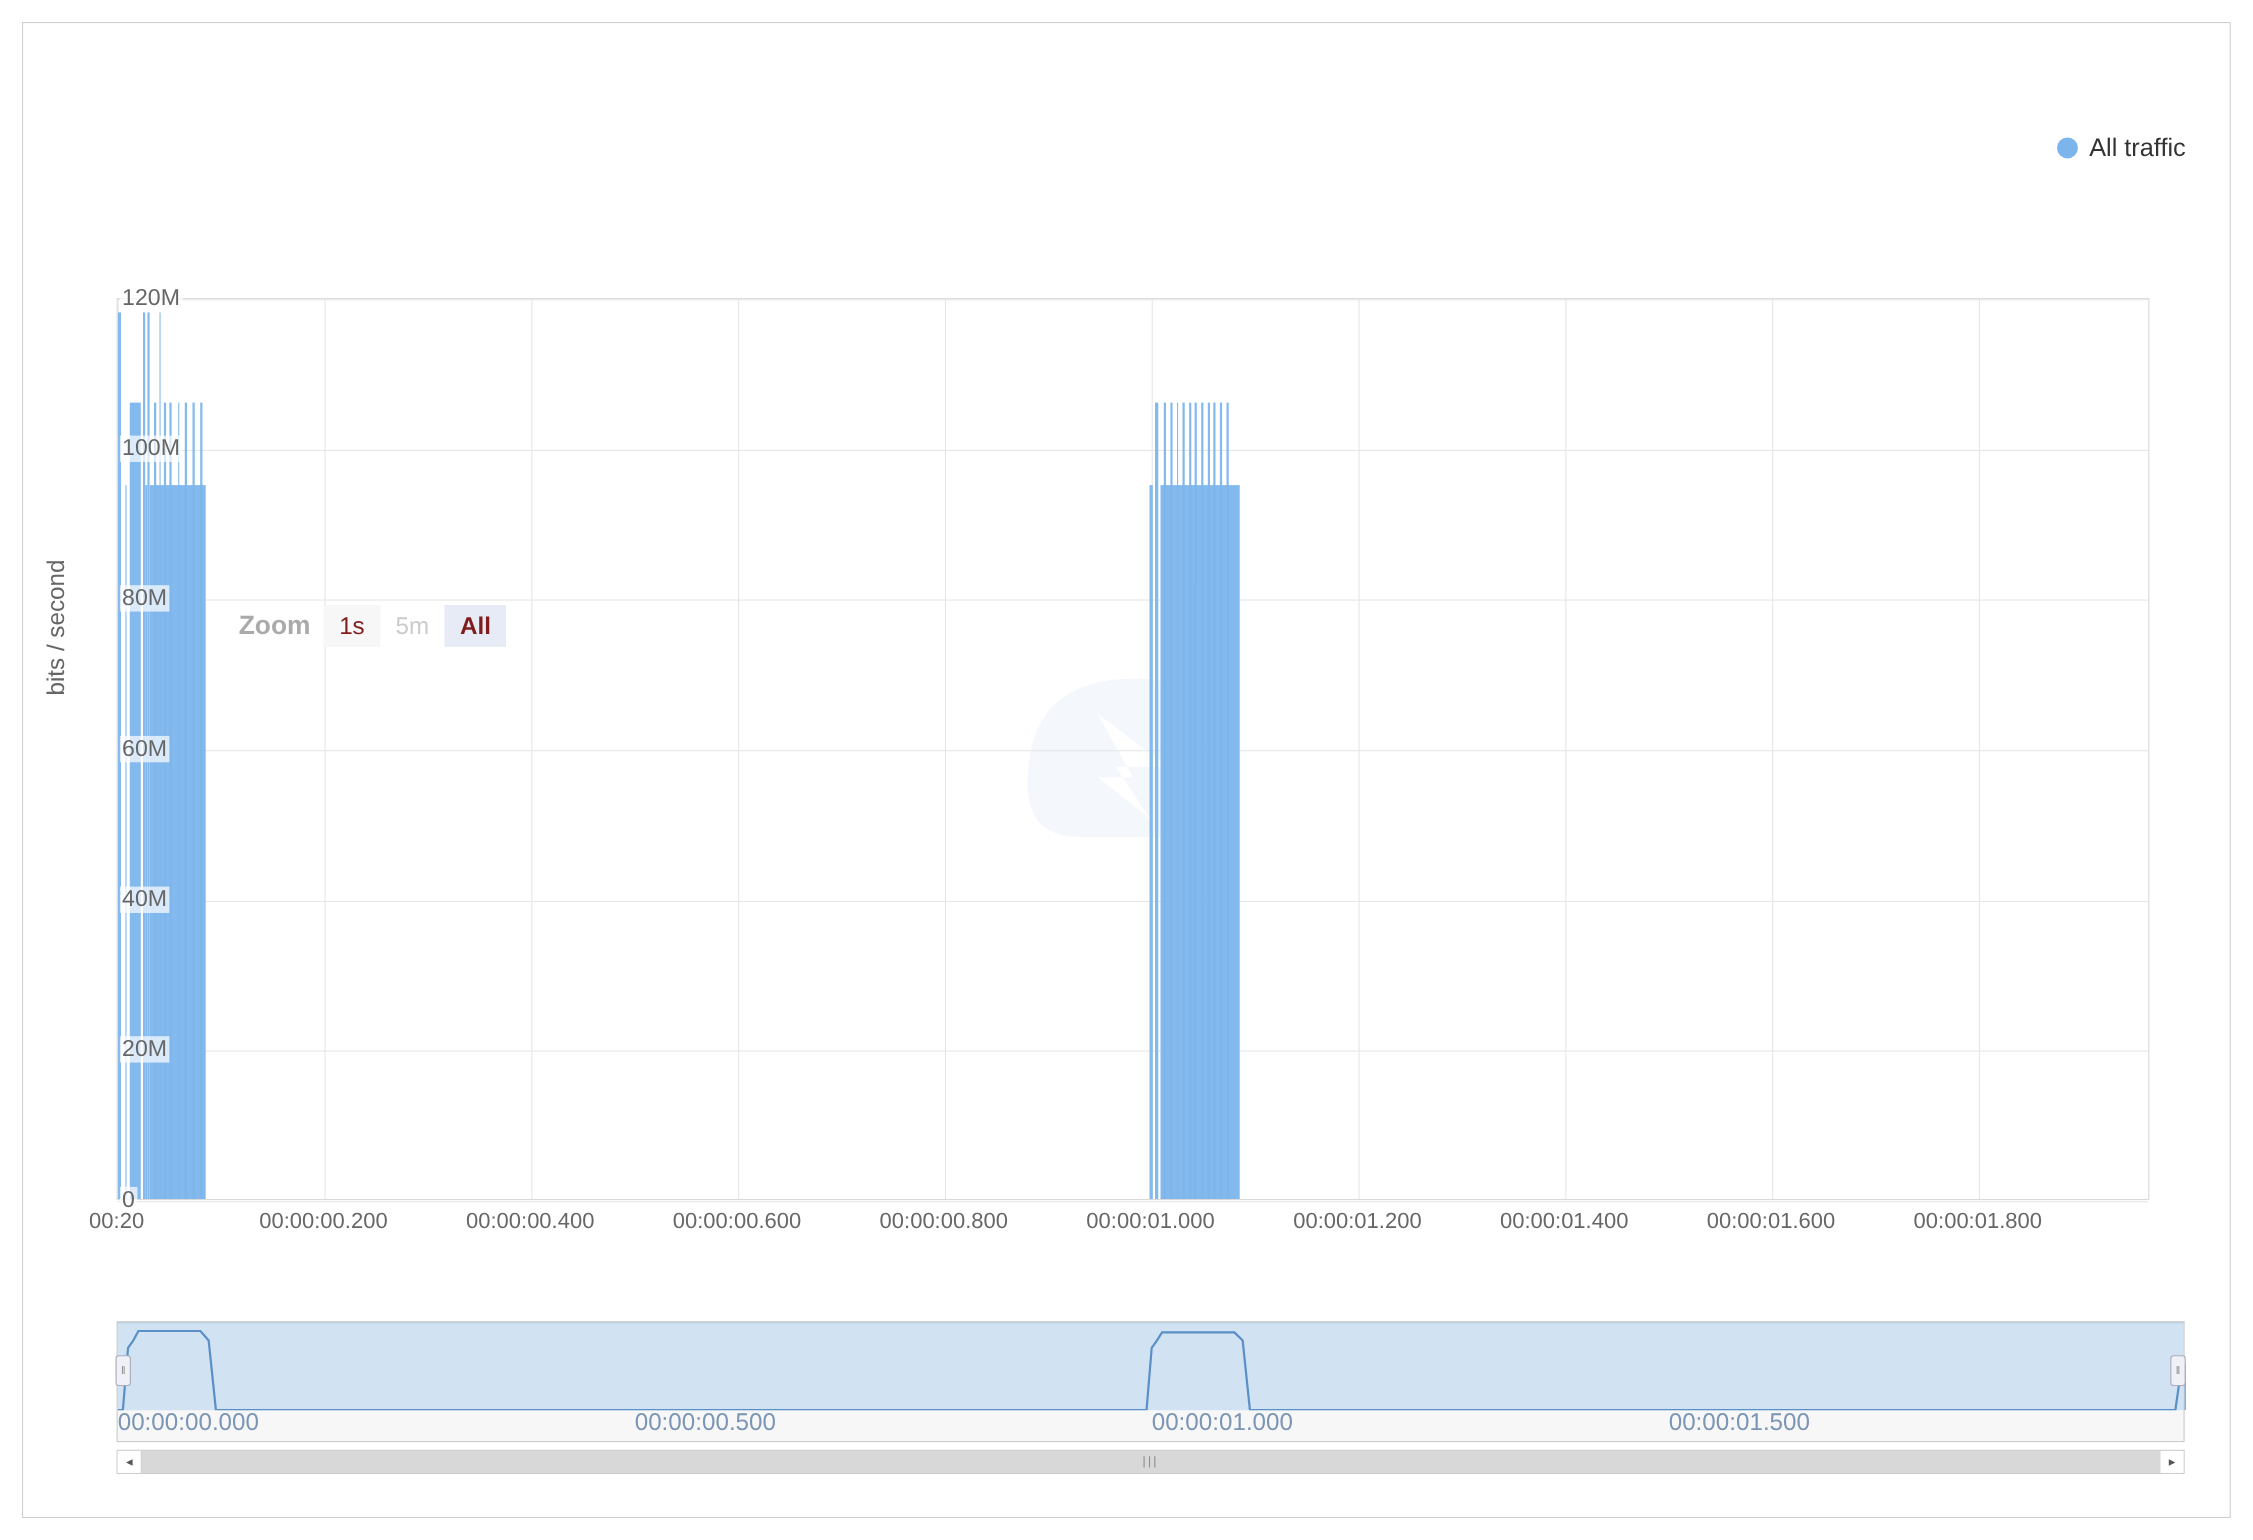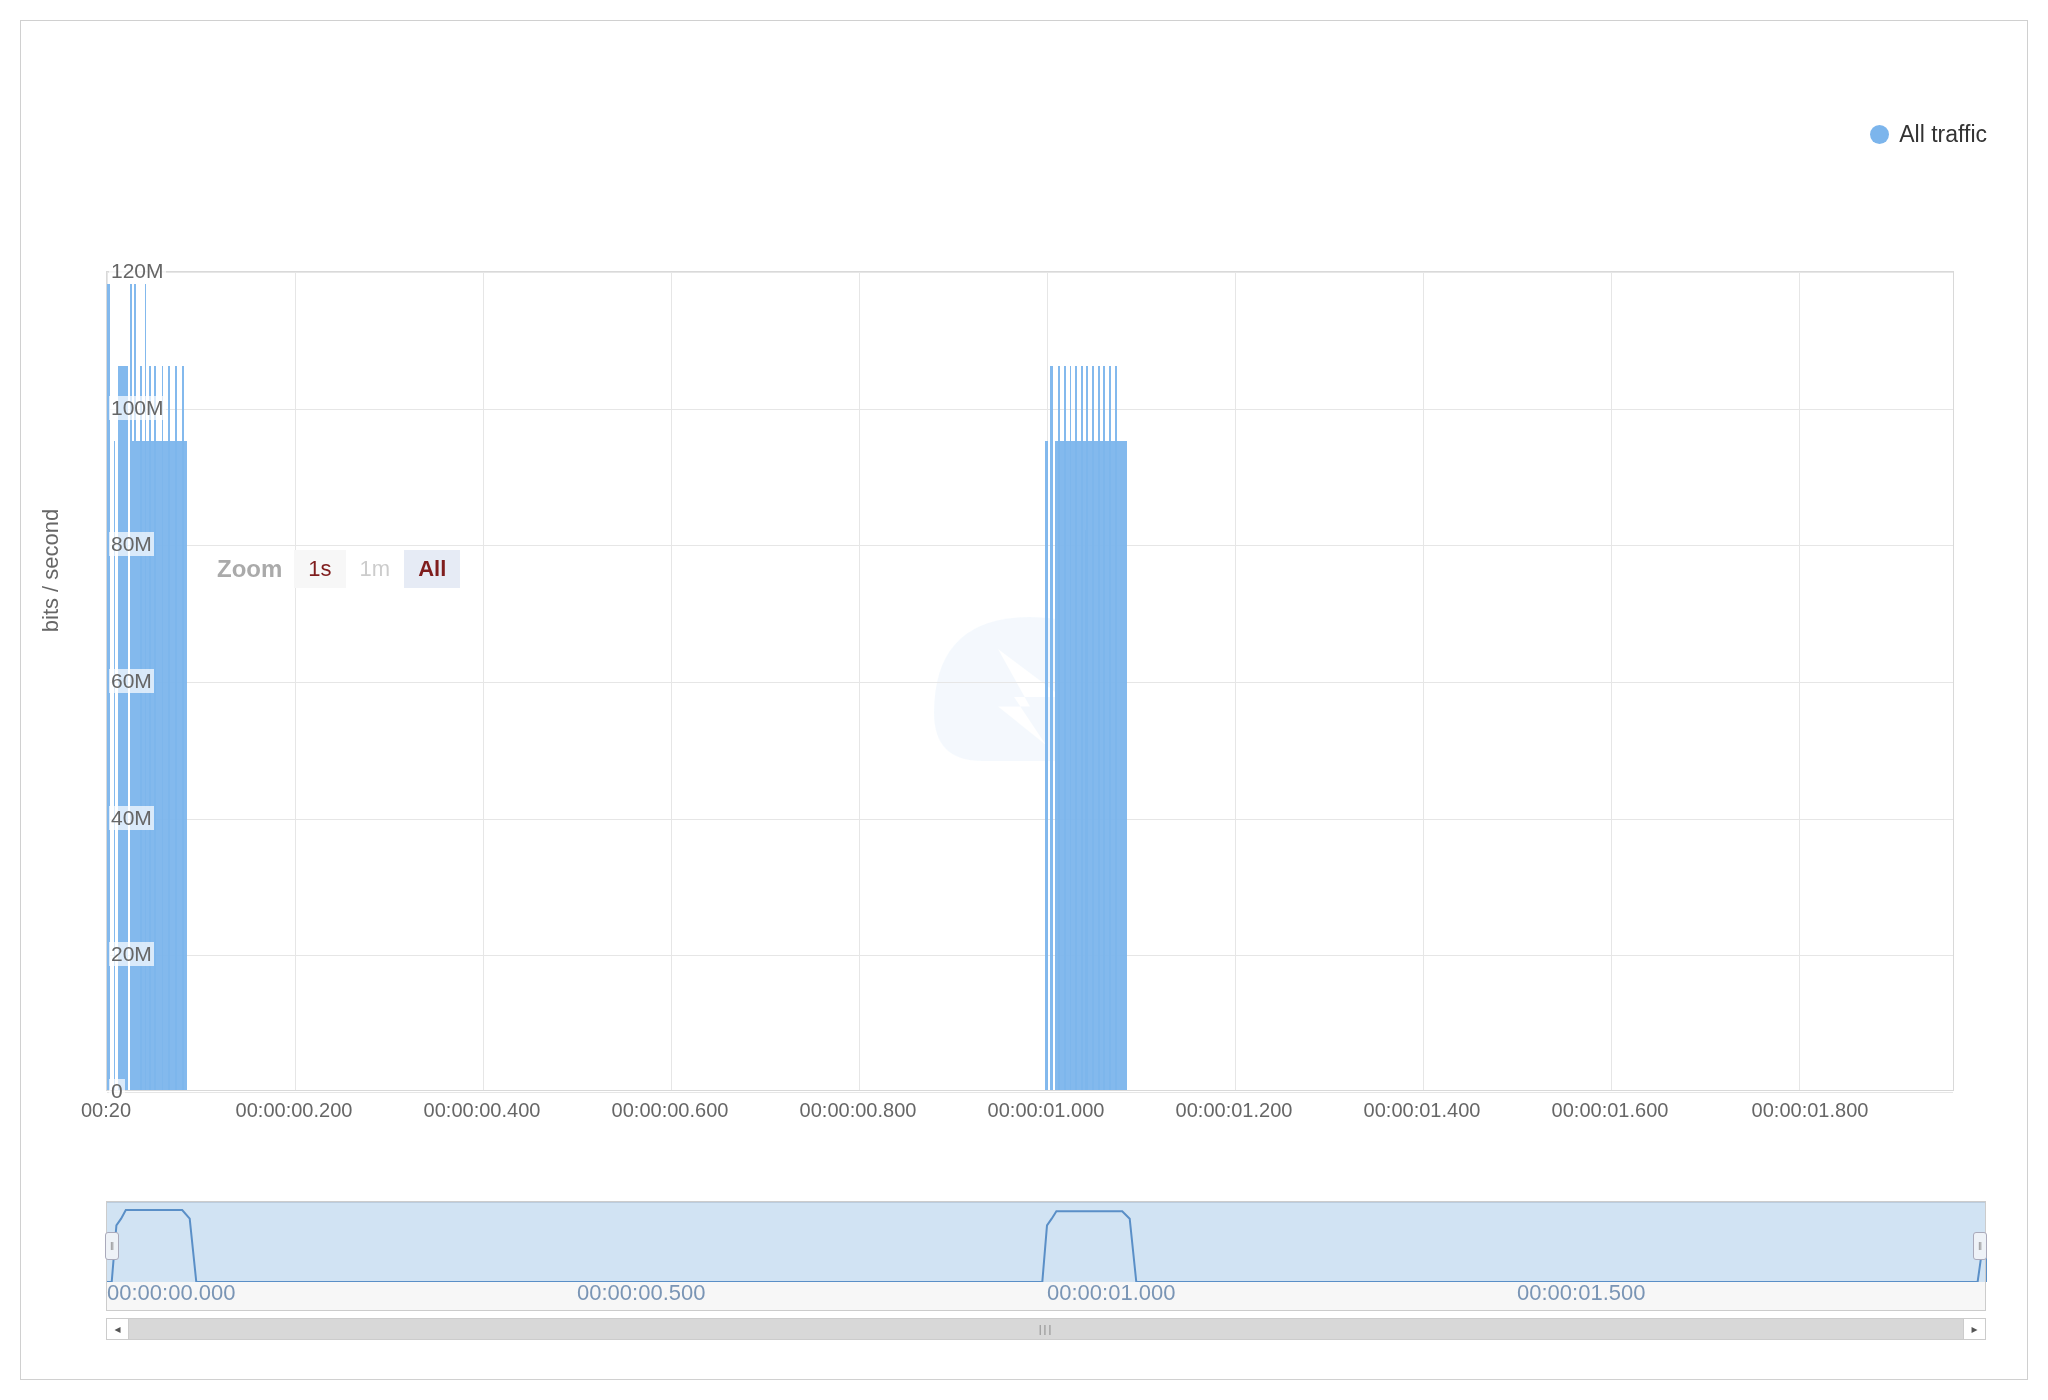--- a/index.html
+++ b/index.html
@@ -287,21 +287,21 @@
         <div class="bar" style="left: 996.4px; width: 1.88px; height: 724.333px;"></div>
         <div class="bar" style="left: 1002.04px; width: 1.88px; height: 724.333px;"></div>
         <div class="bar" style="left: 1007.68px; width: 1.88px; height: 724.333px;"></div>
         <div class="bar" style="left: 977.6px; width: 1.88px; height: 560.333px;"></div>
         <div class="bar" style="left: 1872.48px; width: 3.76px; height: 273.333px;"></div>
         <div class="bar" style="left: 1876.24px; width: 3.76px; height: 410px;"></div>
       </div>
     <div class="zoom-controls">
       <span class="zoom-label">Zoom</span>
       <button class="zoom-btn">1s</button>
-      <button class="zoom-btn disabled">1m</button>
+      <button class="zoom-btn disabled">5m</button>
       <button class="zoom-btn active">All</button>
     </div>
   </div>
 
   <div class="y-labels" id="ylabels">
       <div class="y-label" style="top: 820px;">0</div>
       <div class="y-label" style="top: 683.333px;">20M</div>
       <div class="y-label" style="top: 546.667px;">40M</div>
       <div class="y-label" style="top: 410px;">60M</div>
       <div class="y-label" style="top: 273.333px;">80M</div>
@@ -311,21 +311,21 @@
   <div class="x-labels" id="xlabels">
       <div class="x-label" style="left: 0px;">00:20</div>
       <div class="x-label" style="left: 188px;">00:00:00.200</div>
       <div class="x-label" style="left: 376px;">00:00:00.400</div>
       <div class="x-label" style="left: 564px;">00:00:00.600</div>
       <div class="x-label" style="left: 752px;">00:00:00.800</div>
       <div class="x-label" style="left: 940px;">00:00:01.000</div>
       <div class="x-label" style="left: 1128px;">00:00:01.200</div>
       <div class="x-label" style="left: 1316px;">00:00:01.400</div>
       <div class="x-label" style="left: 1504px;">00:00:01.600</div>
-      <div class="x-label" style="left: 1692px; margin-left: 12px;">00:00:01.800</div>
+      <div class="x-label" style="left: 1692px;">00:00:01.800</div>
     </div>
 
   <div class="navigator">
     <div class="nav-series"></div>
     <svg width="1880" height="80" style="position:absolute;left:0;top:0">
       <path id="navpath" class="nav-line" d="M 0 80 L 0.0 80.0 L 4.7 80.0 L 9.4 23.3 L 14.1 16.7 L 18.8 8.0 L 75.2 8.0 L 82.7 16.7 L 89.3 80.0 L 935.3 80.0 L 940.0 23.3 L 944.7 16.7 L 949.4 9.3 L 1015.2 9.3 L 1022.7 16.7 L 1029.3 80.0 L 1870.6 80.0 L 1875.3 46.7 L 1880.0 40.0 L 1880 80"></path>
     </svg>
     <div class="nav-handle" style="left:-2px">‖</div>
     <div class="nav-handle" style="right:-2px">‖</div>
     <div id="navlabels">

